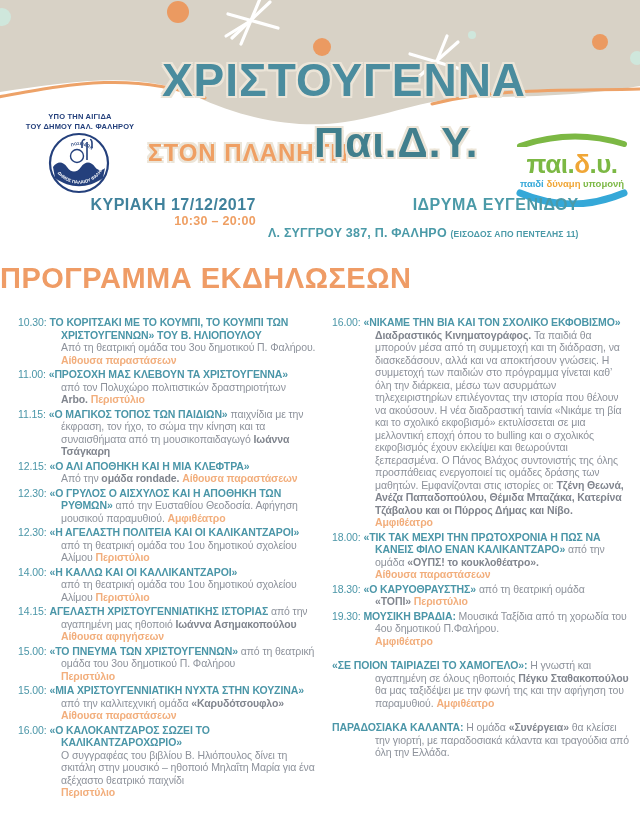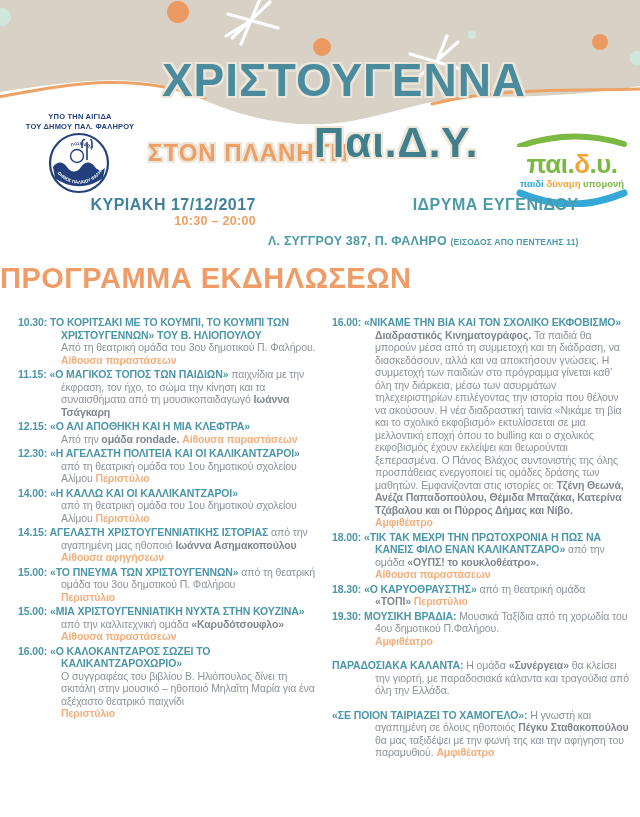--- a/index.html
+++ b/index.html
@@ -25,33 +25,33 @@
   .paidy-tagline{font-size:9.5px;font-weight:bold;line-height:11px;margin-top:1px;}
   .tg-blue{color:#35a8d8;margin-top:28px;} .tg-orange{color:#f0a636;} .tg-green{color:#7cb844;}
 
   
   .date-block{position:absolute;top:196px;left:0;width:640px;display:flex;}
   .di-left{width:256px;text-align:right;flex:0 0 256px;}
   .di-right{margin-left:12px;text-align:right;}
   .day{font-size:16px;font-weight:bold;color:#40829c;letter-spacing:.5px;}
   .hours{font-size:12.5px;font-weight:bold;color:#ef9f63;letter-spacing:.3px;padding-left:40px;}
   .venue{font-size:16px;font-weight:bold;color:#4b9aa8;letter-spacing:.5px;}
-  .addr{font-size:12.5px;font-weight:bold;color:#4b9aa8;margin-top:20px;letter-spacing:.2px;}
+  .addr{font-size:12.5px;font-weight:bold;color:#4b9aa8;margin-top:12px;letter-spacing:.2px;}
   .addr-note{font-size:8.5px;}
 
   .prog-heading{position:absolute;top:262px;left:0;width:100%;
                 font-size:29px;font-weight:bold;color:#ef9c66;letter-spacing:.5px;}
 
   
   .program{position:absolute;top:316px;left:18px;width:612px;display:grid;
            grid-template-columns:300px 298px;column-gap:14px;
            font-size:10.5px;line-height:12.5px;letter-spacing:-0.1px;}
   .entry{padding-left:43px;text-indent:-43px;margin-bottom:2px;}
   .entry.gap{margin-top:12px;}
-  .time{color:#4b96a8;font-weight:bold;}
+  .time{color:#4b96a8;font-weight:normal;}
   .seg-title{color:#4b96a8;font-weight:bold;}
   .seg-body{color:#8d929b;}
   .seg-bold{color:#80858e;font-weight:bold;}
   .seg-venue{color:#f2ae7c;font-weight:bold;}
 </style>
 </head>
 <body>
 
 <div class="poster">
 
@@ -133,32 +133,34 @@
         <span class="addr-note">(ΕΙΣΟΔΟΣ ΑΠΟ ΠΕΝΤΕΛΗΣ 11)</span>
       </div>
     </div>
   </div>
 
   <div class="prog-heading">ΠΡΟΓΡΑΜΜΑ ΕΚΔΗΛΩΣΕΩΝ</div>
 
   <div class="program">
       <div>
         <div class="entry"><span class="time">10.30: </span><span class="seg-title">ΤΟ ΚΟΡΙΤΣΑΚΙ ΜΕ ΤΟ ΚΟΥΜΠΙ, ΤΟ ΚΟΥΜΠΙ ΤΩΝ ΧΡΙΣΤΟΥΓΕΝΝΩΝ» ΤΟΥ Β. ΗΛΙΟΠΟΥΛΟΥ</span><br><span class="seg-body">Από τη θεατρική ομάδα του 3ου δημοτικού Π. Φαλήρου.</span><br><span class="seg-venue">Αίθουσα παραστάσεων</span></div>
+        <div class="entry"><span class="time">11.00: </span><span class="seg-title">«ΠΡΟΣΟΧΗ ΜΑΣ ΚΛΕΒΟΥΝ ΤΑ ΧΡΙΣΤΟΥΓΕΝΝΑ»</span><br><span class="seg-body">από τον Πολυχώρο πολιτιστικών δραστηριοτήτων</span><br><span class="seg-bold">Arbo. </span><span class="seg-venue">Περιστύλιο</span></div>
         <div class="entry"><span class="time">11.15: </span><span class="seg-title">«Ο ΜΑΓΙΚΟΣ ΤΟΠΟΣ ΤΩΝ ΠΑΙΔΙΩΝ»</span><span class="seg-body"> παιχνίδια με την έκφραση, τον ήχο, το σώμα την κίνηση και τα συναισθήματα από τη μουσικοπαιδαγωγό </span><span class="seg-bold">Ιωάννα Τσάγκαρη</span></div>
         <div class="entry"><span class="time">12.15: </span><span class="seg-title">«Ο ΑΛΙ ΑΠΟΘΗΚΗ ΚΑΙ Η ΜΙΑ ΚΛΕΦΤΡΑ»</span><br><span class="seg-body">Από την </span><span class="seg-bold">ομάδα rondade. </span><span class="seg-venue">Αίθουσα παραστάσεων</span></div>
+        <div class="entry"><span class="time">12.30: </span><span class="seg-title">«Ο ΓΡΥΛΟΣ Ο ΑΙΣΧΥΛΟΣ ΚΑΙ Η ΑΠΟΘΗΚΗ ΤΩΝ ΡΥΘΜΩΝ»</span><span class="seg-body"> από την Ευσταθίου Θεοδοσία. Αφήγηση μουσικού παραμυθιού. </span><span class="seg-venue">Αμφιθέατρο</span></div>
         <div class="entry"><span class="time">12.30: </span><span class="seg-title">«Η ΑΓΕΛΑΣΤΗ ΠΟΛΙΤΕΙΑ ΚΑΙ ΟΙ ΚΑΛΙΚΑΝΤΖΑΡΟΙ»</span><br><span class="seg-body">από τη θεατρική ομάδα του 1ου δημοτικού σχολείου Αλίμου </span><span class="seg-venue">Περιστύλιο</span></div>
         <div class="entry"><span class="time">14.00: </span><span class="seg-title">«Η ΚΑΛΛΩ ΚΑΙ ΟΙ ΚΑΛΛΙΚΑΝΤΖΑΡΟΙ»</span><br><span class="seg-body">από τη θεατρική ομάδα του 1ου δημοτικού σχολείου Αλίμου </span><span class="seg-venue">Περιστύλιο</span></div>
         <div class="entry"><span class="time">14.15: </span><span class="seg-title">ΑΓΕΛΑΣΤΗ ΧΡΙΣΤΟΥΓΕΝΝΙΑΤΙΚΗΣ ΙΣΤΟΡΙΑΣ</span><span class="seg-body"> από την αγαπημένη μας ηθοποιό </span><span class="seg-bold">Ιωάννα Ασημακοπούλου</span><br><span class="seg-venue">Αίθουσα αφηγήσεων</span></div>
         <div class="entry"><span class="time">15.00: </span><span class="seg-title">«ΤΟ ΠΝΕΥΜΑ ΤΩΝ ΧΡΙΣΤΟΥΓΕΝΝΩΝ»</span><span class="seg-body"> από τη θεατρική ομάδα του 3ου δημοτικού Π. Φαλήρου</span><br><span class="seg-venue">Περιστύλιο</span></div>
         <div class="entry"><span class="time">15.00: </span><span class="seg-title">«ΜΙΑ ΧΡΙΣΤΟΥΓΕΝΝΙΑΤΙΚΗ ΝΥΧΤΑ ΣΤΗΝ ΚΟΥΖΙΝΑ»</span><br><span class="seg-body">από την καλλιτεχνική ομάδα </span><span class="seg-bold">«Καρυδότσουφλο»</span><br><span class="seg-venue">Αίθουσα παραστάσεων</span></div>
         <div class="entry"><span class="time">16.00: </span><span class="seg-title">«Ο ΚΑΛΟΚΑΝΤΖΑΡΟΣ ΣΩΖΕΙ ΤΟ ΚΑΛΙΚΑΝΤΖΑΡΟΧΩΡΙΟ»</span><br><span class="seg-body">Ο συγγραφέας του βιβλίου Β. Ηλιόπουλος δίνει τη σκιτάλη στην μουσικό – ηθοποιό Μηλαΐτη Μαρία για ένα αξέχαστο θεατρικό παιχνίδι</span><br><span class="seg-venue">Περιστύλιο</span></div>
       </div>
       <div>
         <div class="entry"><span class="time">16.00: </span><span class="seg-title">«ΝΙΚΑΜΕ ΤΗΝ ΒΙΑ ΚΑΙ ΤΟΝ ΣΧΟΛΙΚΟ ΕΚΦΟΒΙΣΜΟ»</span><br><span class="seg-bold">Διαδραστικός Κινηματογράφος. </span><span class="seg-body">Τα παιδιά θα μπορούν μέσα από τη συμμετοχή και τη διάδραση, να διασκεδάσουν, αλλά και να αποκτήσουν γνώσεις. Η συμμετοχή των παιδιών στο πρόγραμμα γίνεται καθ’ όλη την διάρκεια, μέσω των ασυρμάτων τηλεχειριστηρίων επιλέγοντας την ιστορία που θέλουν να ακούσουν. Η νέα διαδραστική ταινία «Νικάμε τη βία και το σχολικό εκφοβισμό» εκτυλίσσεται σε μια μελλοντική εποχή όπου το bulling και ο σχολικός εκφοβισμός έχουν εκλείψει και θεωρούνται ξεπερασμένα. Ο Πάνος Βλάχος συντονιστής της όλης προσπάθειας ενεργοποιεί τις ομάδες δράσης των μαθητών. Εμφανίζονται στις ιστορίες οι: </span><span class="seg-bold">Τζένη Θεωνά, Ανέζα Παπαδοπούλου, Θέμιδα Μπαζάκα, Κατερίνα Τζάβαλου και οι Πύρρος Δήμας και Νίβο.</span><br><span class="seg-venue">Αμφιθέατρο</span></div>
         <div class="entry"><span class="time">18.00: </span><span class="seg-title">«ΤΙΚ ΤΑΚ ΜΕΧΡΙ ΤΗΝ ΠΡΩΤΟΧΡΟΝΙΑ Η ΠΩΣ ΝΑ ΚΑΝΕΙΣ ΦΙΛΟ ΕΝΑΝ ΚΑΛΙΚΑΝΤΖΑΡΟ»</span><span class="seg-body"> από την ομάδα </span><span class="seg-bold">«ΟΥΠΣ! το κουκλοθέατρο».</span><br><span class="seg-venue">Αίθουσα παραστάσεων</span></div>
         <div class="entry"><span class="time">18.30: </span><span class="seg-title">«Ο ΚΑΡΥΟΘΡΑΥΣΤΗΣ»</span><span class="seg-body"> από τη θεατρική ομάδα</span><br><span class="seg-bold">«ΤΟΠΙ» </span><span class="seg-venue">Περιστύλιο</span></div>
         <div class="entry"><span class="time">19.30: </span><span class="seg-title">ΜΟΥΣΙΚΗ ΒΡΑΔΙΑ:</span><span class="seg-body"> Μουσικά Ταξίδια από τη χορωδία του 4ου δημοτικού Π.Φαλήρου.</span><br><span class="seg-venue">Αμφιθέατρο</span></div>
+        <div class="entry gap"><span class="seg-title">«ΣΕ ΠΟΙΟΝ ΤΑΙΡΙΑΖΕΙ ΤΟ ΧΑΜΟΓΕΛΟ»:</span><span class="seg-body"> Η γνωστή και αγαπημένη σε όλους ηθοποιός </span><span class="seg-bold">Πέγκυ Σταθακοπούλου </span><span class="seg-body">θα μας ταξιδέψει με την φωνή της και την αφήγηση του παραμυθιού. </span><span class="seg-venue">Αμφιθέατρο</span></div>
         <div class="entry gap"><span class="seg-title">ΠΑΡΑΔΟΣΙΑΚΑ ΚΑΛΑΝΤΑ:</span><span class="seg-body"> Η ομάδα </span><span class="seg-bold">«Συνέργεια» </span><span class="seg-body">θα κλείσει την γιορτή, με παραδοσιακά κάλαντα και τραγούδια από όλη την Ελλάδα.</span></div>
-        <div class="entry gap"><span class="seg-title">«ΣΕ ΠΟΙΟΝ ΤΑΙΡΙΑΖΕΙ ΤΟ ΧΑΜΟΓΕΛΟ»:</span><span class="seg-body"> Η γνωστή και αγαπημένη σε όλους ηθοποιός </span><span class="seg-bold">Πέγκυ Σταθακοπούλου </span><span class="seg-body">θα μας ταξιδέψει με την φωνή της και την αφήγηση του παραμυθιού. </span><span class="seg-venue">Αμφιθέατρο</span></div>
       </div>
     </div>
 
 </div>
 
 </body></html>

